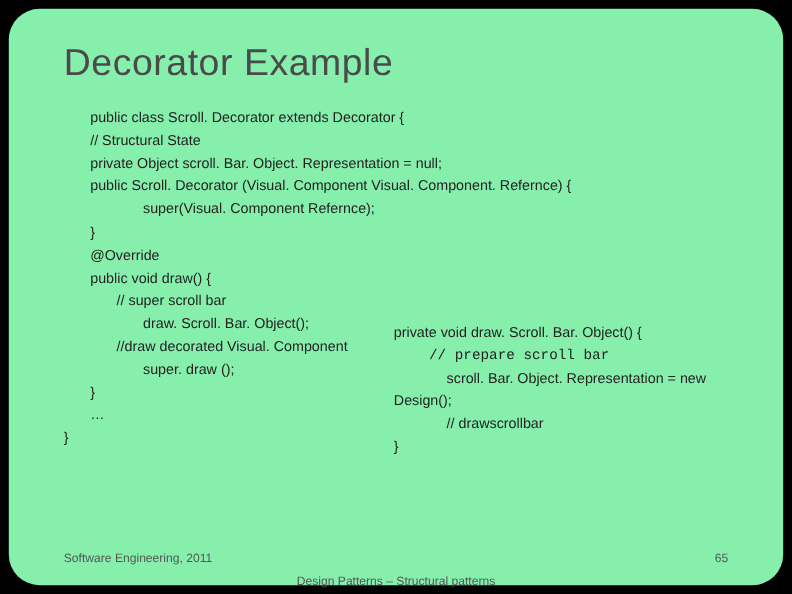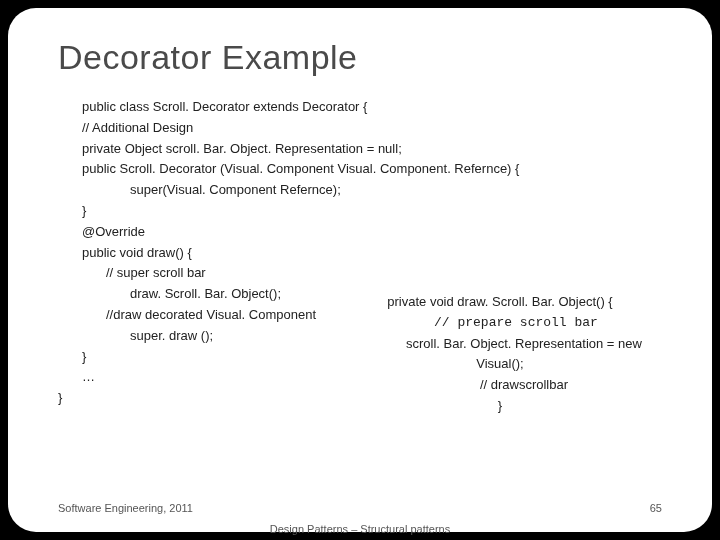--- a/index.html
+++ b/index.html
@@ -9,21 +9,21 @@
     background: #000;
     font-family: Arial, Helvetica, sans-serif;
     position: relative;
   }
   .slide {
     position: absolute;
     top: 8px;
     left: 8px;
     right: 8px;
     bottom: 8px;
-    background: #ffffff;
+    background: #86efac;
     border-radius: 28px;
     padding: 30px 50px 20px 50px;
   }
   .title {
     font-size: 34px;
     color: #4a4a4a;
     font-weight: normal;
     margin-bottom: 20px;
     letter-spacing: 0.5px;
   }
@@ -36,21 +36,20 @@
   .line { white-space: nowrap; }
   .ind1 { padding-left: 24px; }
   .ind2 { padding-left: 48px; }
   .ind3 { padding-left: 72px; }
   .overlay {
     position: absolute;
     left: 300px;
     top: 195px;
     font-size: 13px;
     line-height: 1.6;
-    text-align: center;
   }
   .oind1 { padding-left: 32px; font-family: Liberation Mono, monospace; }
   .oind2 { padding-left: 48px; }
   .footer {
     position: absolute;
     bottom: 18px;
     left: 50px;
     right: 50px;
     font-size: 11px;
     color: #555;
@@ -66,40 +65,40 @@
   }
 </style>
 </head>
 <body>
 
 <div class="slide">
   <div class="title">Decorator Example</div>
 
   <div class="content">
     <div class="line ind1">public class Scroll. Decorator extends Decorator {</div>
-    <div class="line ind1">// Additional Design</div>
+    <div class="line ind1">// Structural State</div>
     <div class="line ind1">private Object  scroll. Bar. Object. Representation = null;</div>
     <div class="line ind1">public Scroll. Decorator (Visual. Component  Visual. Component. Refernce) {</div>
     <div class="line ind3">super(Visual. Component Refernce);</div>
     <div class="line ind1">}</div>
     <div class="line ind1">@Override</div>
     <div class="line ind1">public void draw() {</div>
     <div class="line ind2">// super scroll bar</div>
     <div class="line ind3">draw. Scroll. Bar. Object();</div>
     <div class="line ind2">//draw decorated Visual. Component</div>
     <div class="line ind3">super. draw ();</div>
     <div class="line ind1">}</div>
     <div class="line ind1">…</div>
     <div class="line">}</div>
 
     <div class="overlay">
       <div class="line">private void draw. Scroll. Bar. Object() {</div>
       <div class="line oind1">// prepare scroll bar</div>
       <div class="line oind2">scroll. Bar. Object. Representation = new</div>
-      <div class="line">Visual();</div>
+      <div class="line">Design();</div>
       <div class="line oind2">// drawscrollbar</div>
       <div class="line">}</div>
     </div>
   </div>
 
   <div class="footer">
     <span>Software Engineering, 2011</span>
     <span class="footer-center">Design Patterns – Structural patterns</span>
     <span>65</span>
   </div>

